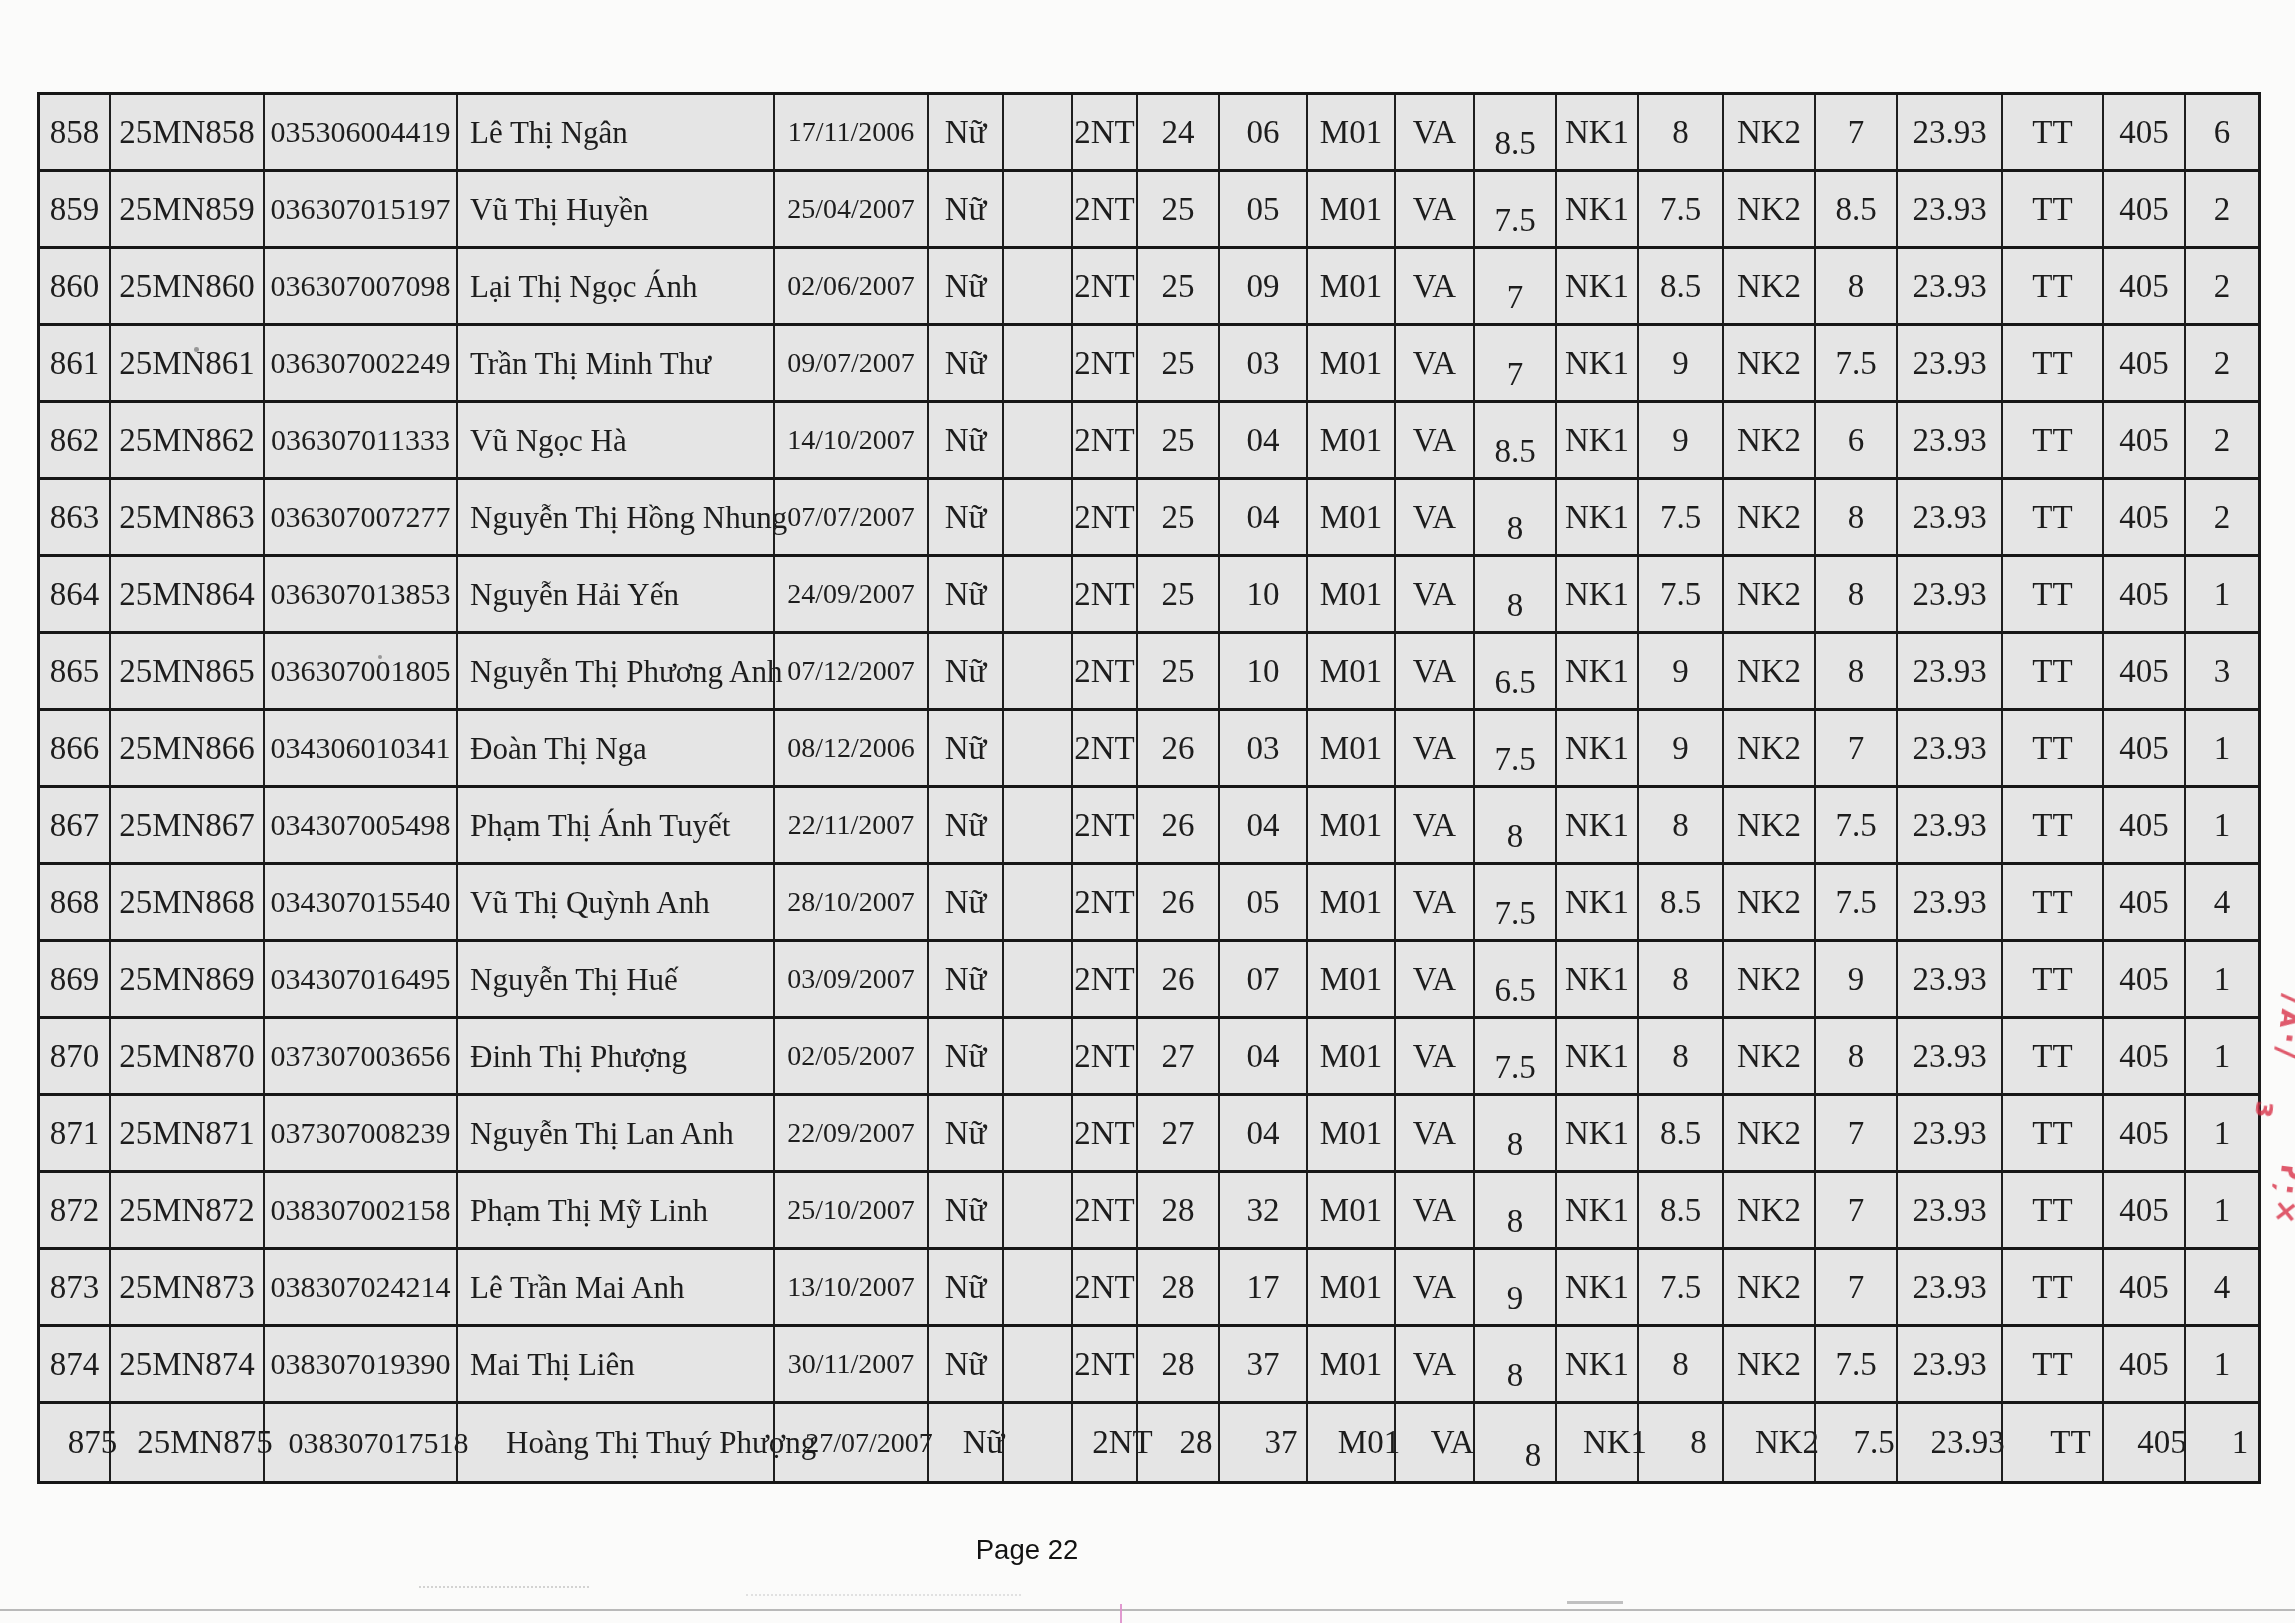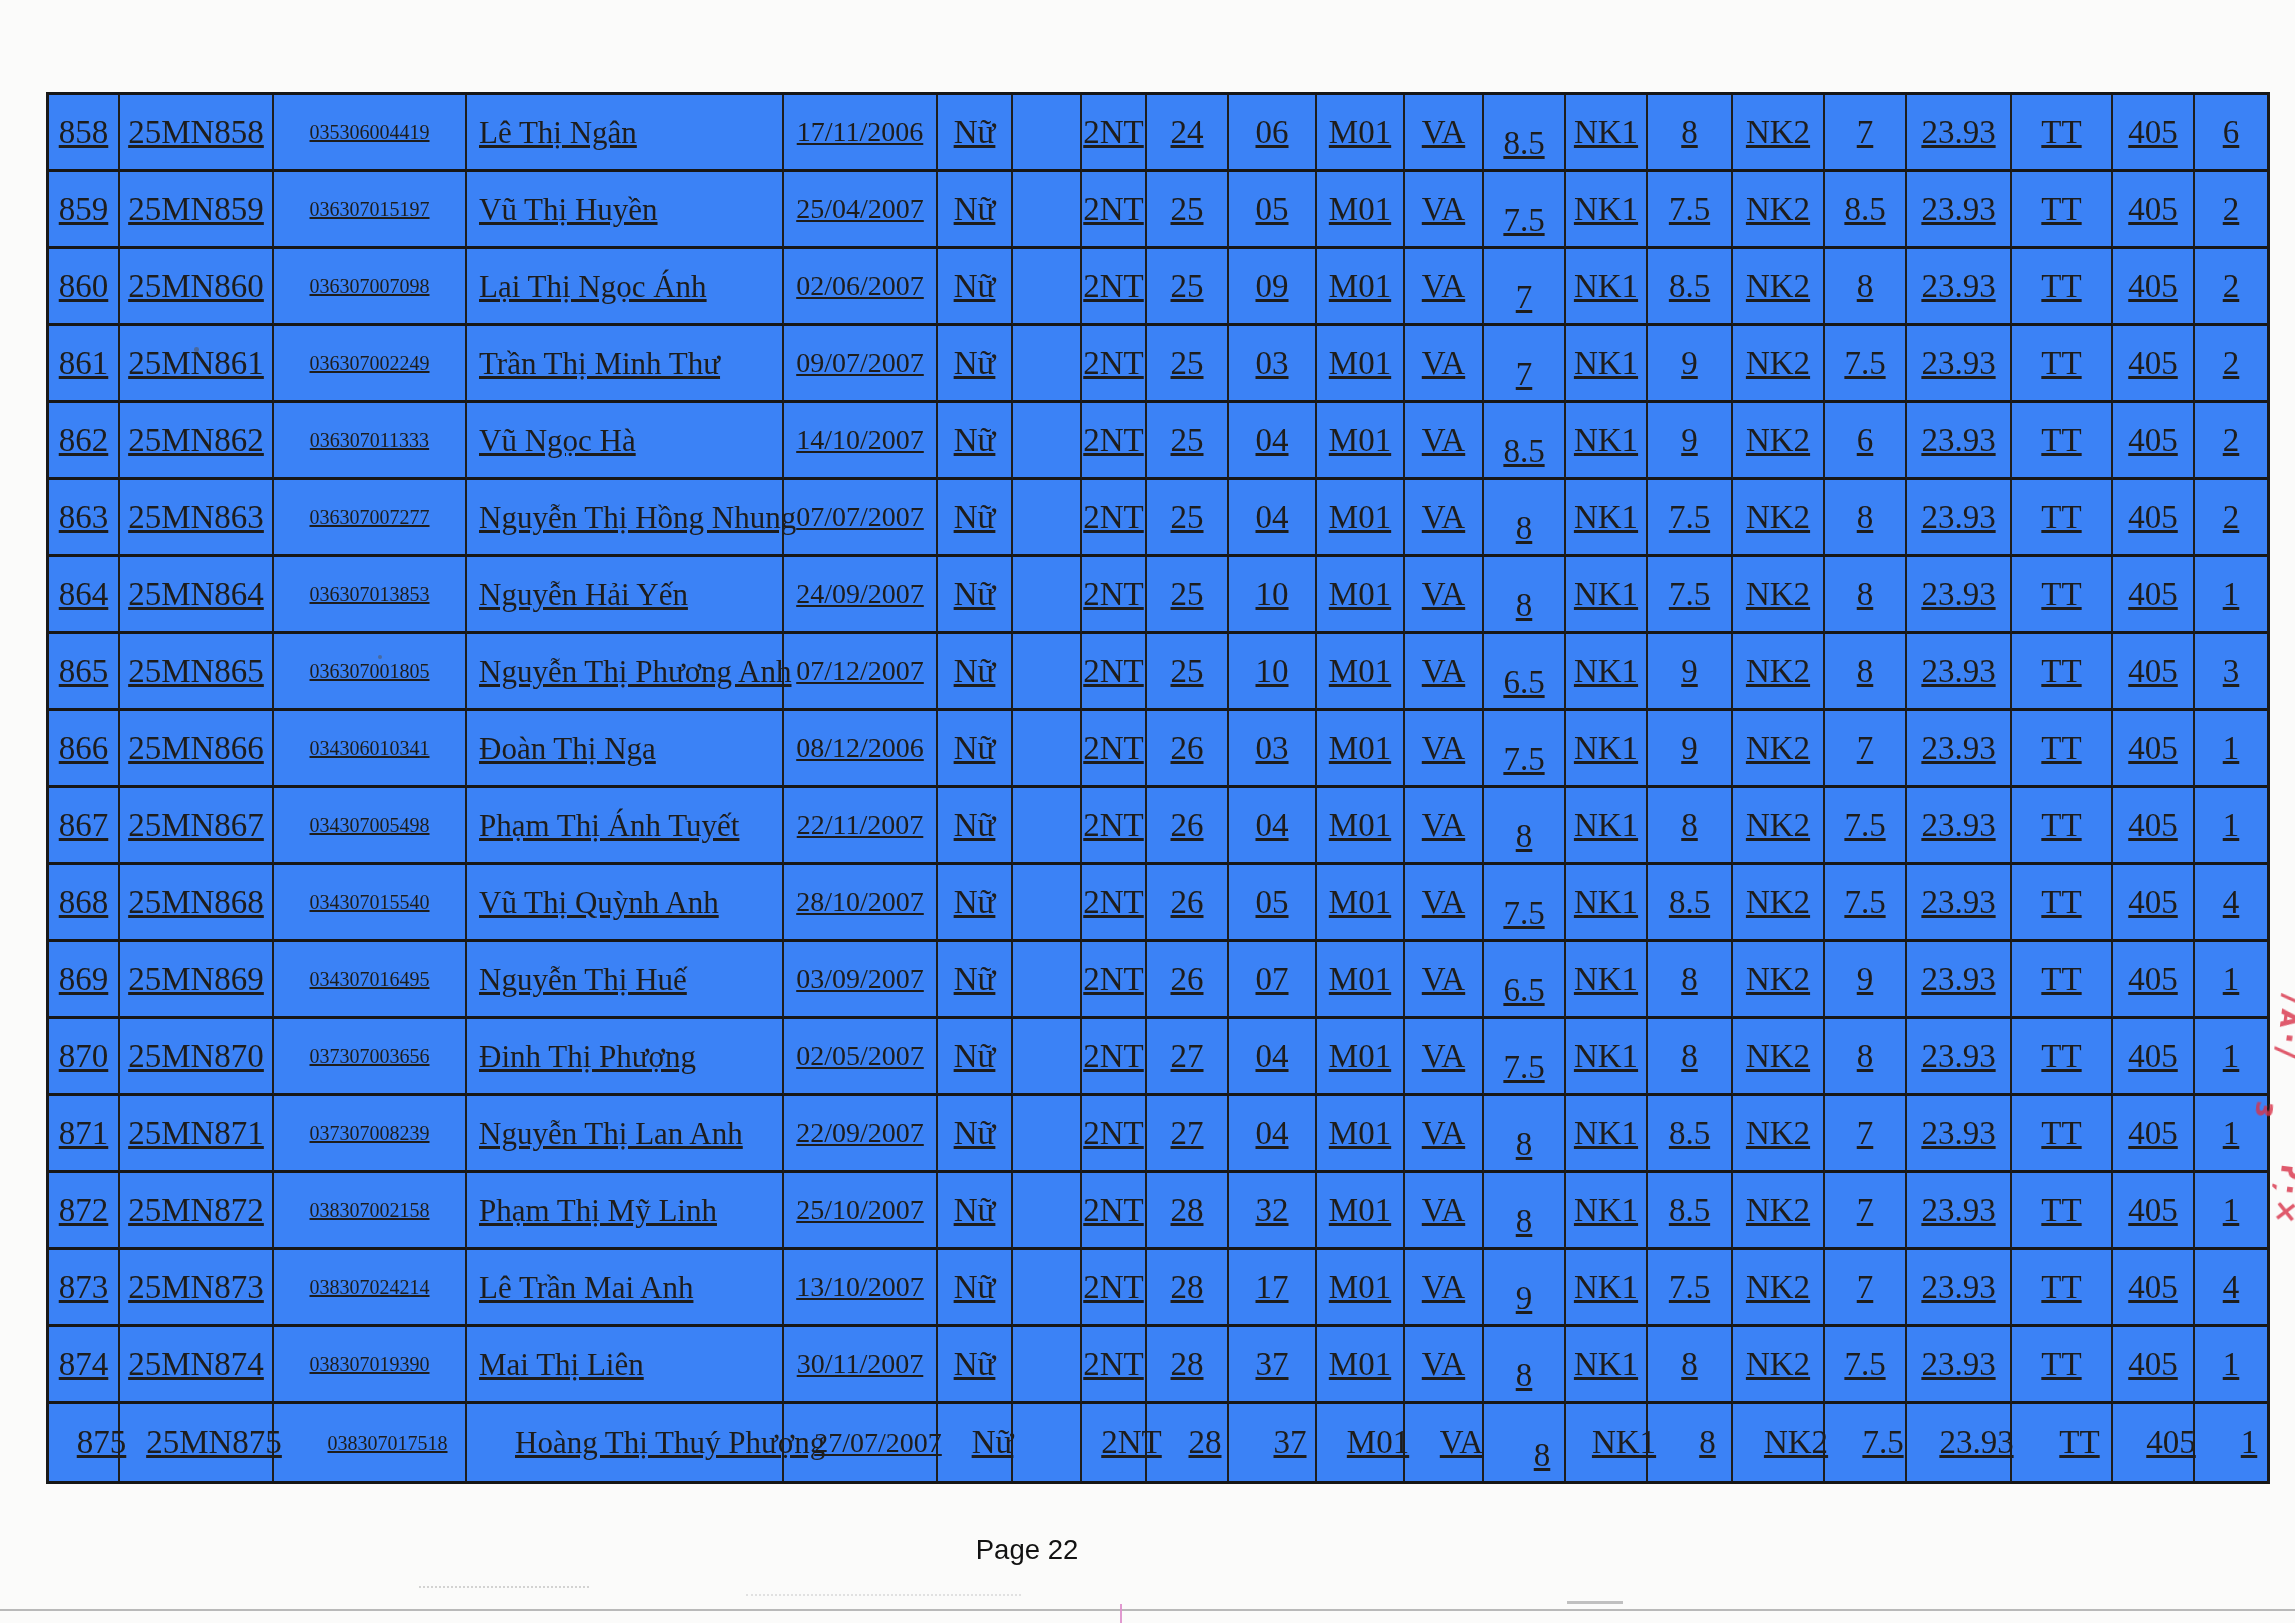--- a/index.html
+++ b/index.html
@@ -6,43 +6,42 @@
   body{
     width:2295px;height:1624px;
     background:#fbfbfa;
     position:relative;
     overflow:hidden;
     font-family:"Liberation Serif","DejaVu Serif",serif;
     color:#1d1d1d;
   }
   
   #results-table{
-    position:absolute;left:46px;top:92px;
+    position:absolute;left:37px;top:92px;
     display:grid;
     grid-template-columns:71px 154px 193px 317px 154px 75px 69px 65px 82px 88px 88px 79px 82px 82px 85px 92px 82px 105px 101px 82px 72px;
     grid-auto-rows:77px;
     border-top:3.9px solid #161616;
     border-left:3.3px solid #1a1a1a;
     border-right:3.3px solid #1a1a1a;
     border-bottom:3.9px solid #161616;
-    background:#3b82f6;
-    text-decoration:underline;
+    background:#e5e5e5;
   }
   .row{display:contents;}
   .cell{
     border-right:2.6px solid #1e1e1e;
     border-bottom:3.3px solid #171717;
     display:flex;align-items:center;justify-content:center;
     font-size:33px;line-height:1;
     white-space:nowrap;
     overflow:visible;
   }
   .cell.last-col{border-right:none;}
   .row:last-child .cell{border-bottom:none;margin-left:36px;}
-  .cell.c2{font-size:20px;}
+  .cell.c2{font-size:30px;}
   .cell.c3{justify-content:flex-start;padding-left:12px;font-size:31px;}
   .cell.c4{font-size:28px;}
   .cell.c12{align-items:flex-end;padding-bottom:9.2px;}
   
   #page-label{
     position:absolute;top:1534px;left:0;width:2054px;
     text-align:center;
     font-family:"Liberation Sans","DejaVu Sans",sans-serif;
     font-size:27.5px;color:#121212;
   }

